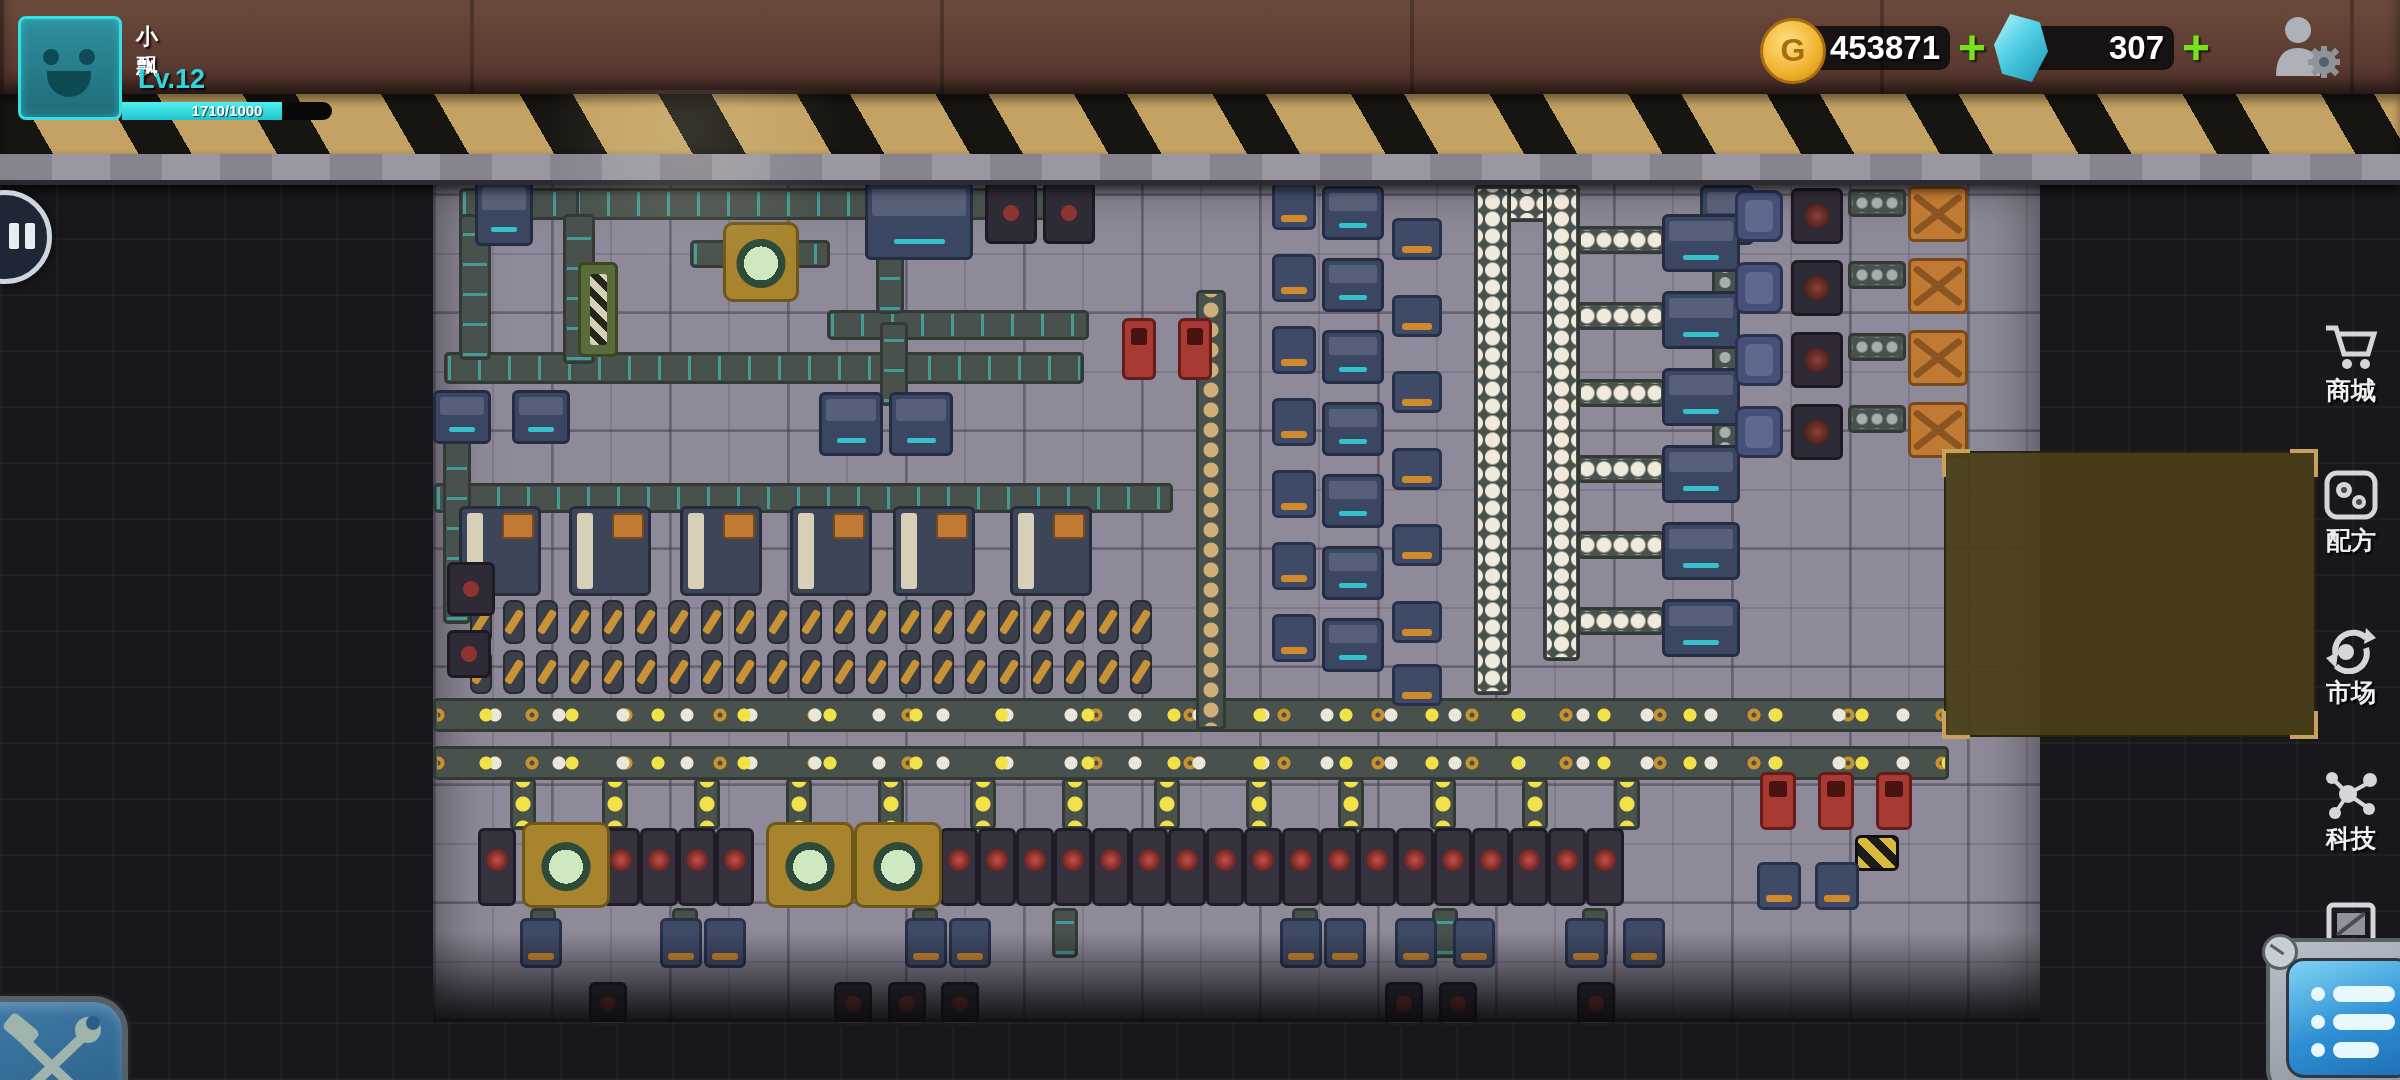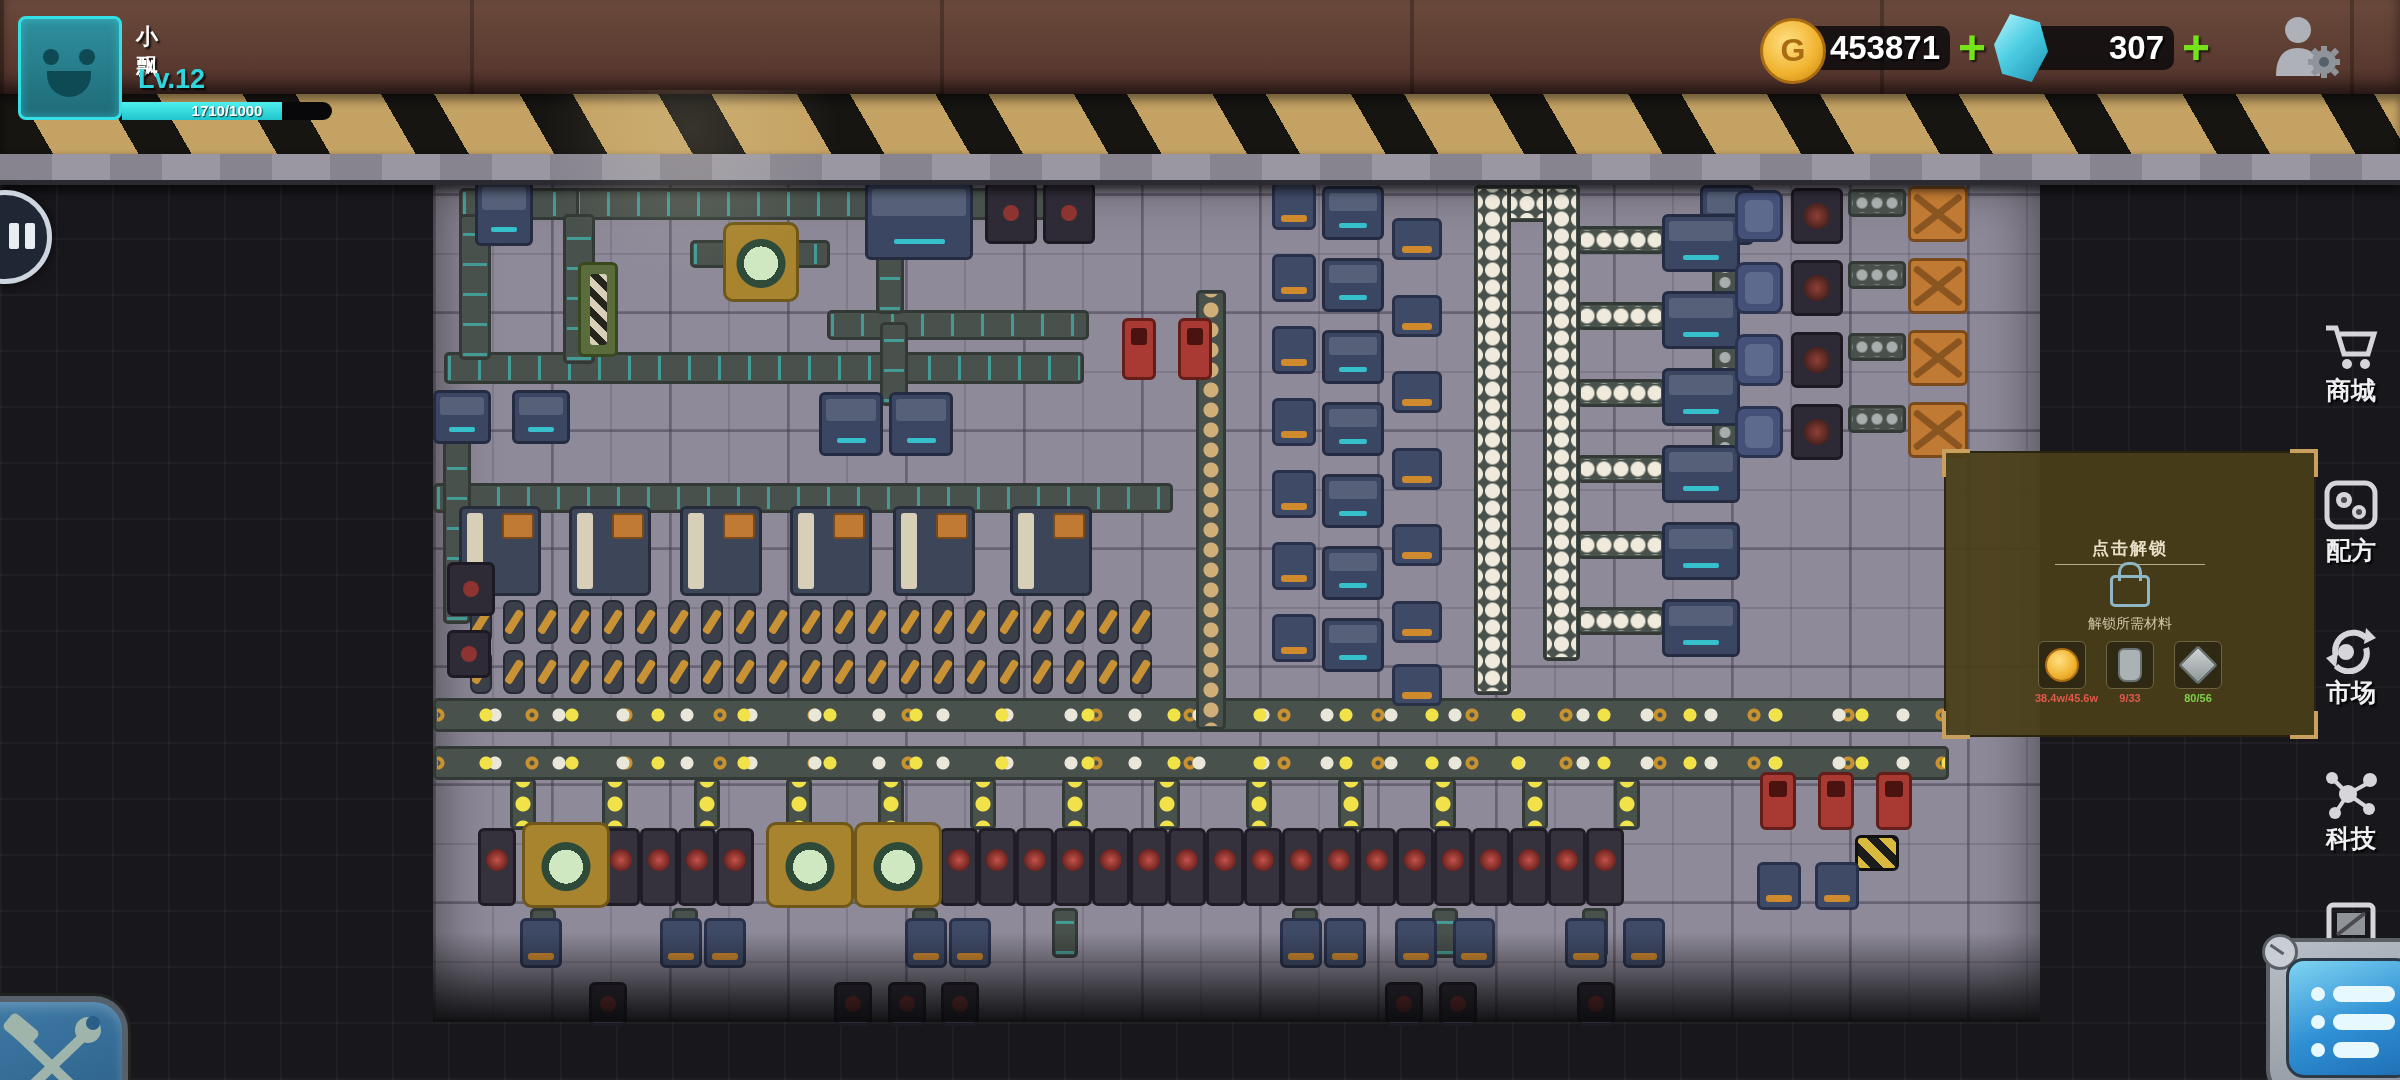--- a/index.html
+++ b/index.html
@@ -460,21 +460,21 @@
 
   <div id="sidebar">
     <div class="side-item" style="top:22px">
       <svg class="side-icon" width="58" height="50" viewBox="0 0 58 50">
         <path d="M4 6 H14 L22 32 H46 L52 12 H18" fill="none" stroke="#d6d6da" stroke-width="5"></path>
         <circle cx="25" cy="42" r="5" fill="#d6d6da"></circle>
           <circle cx="43" cy="42" r="5" fill="#d6d6da"></circle>
       </svg>
       <span class="side-label">商城</span>
     </div>
-    <div class="side-item" style="top:178px">
+    <div class="side-item" style="top:168px">
       <svg class="side-icon" width="58" height="54" viewBox="0 0 58 54">
         <rect x="5" y="5" width="48" height="44" rx="10" fill="none" stroke="#d6d6da" stroke-width="5"></rect>
         <circle cx="22" cy="22" r="8" fill="#d6d6da"></circle>
           <circle cx="22" cy="22" r="3" fill="#4a4a50"></circle>
         <circle cx="37" cy="34" r="7" fill="#d6d6da"></circle>
           <circle cx="37" cy="34" r="3" fill="#4a4a50"></circle>
       </svg>
       <span class="side-label">配方</span>
     </div>
     <div class="side-item" style="top:322px">
@@ -509,46 +509,20 @@
       </svg>
       <span class="side-label">物品</span>
     </div>
   </div>
 
   <div id="locked-plot">
     <div class="corner" id="c-tl"></div>
     <div class="corner" id="c-tr"></div>
     <div class="corner" id="c-bl"></div>
     <div class="corner" id="c-br"></div>
-    <div id="plot-inner">
-      <div id="plot-title">点击解锁</div>
-      <div id="plot-divider"></div>
-      <div id="lock-icon"></div>
-      <div id="plot-sub">解锁所需材料</div>
-      <div id="plot-costs">
-        <div class="cost">
-          <div class="cost-box">
-              <div class="ci-coin"></div>
-            </div>
-          <div class="cost-text no">38.4w/45.6w</div>
-        </div>
-        <div class="cost">
-          <div class="cost-box">
-              <div class="ci-bottle"></div>
-            </div>
-          <div class="cost-text no">9/33</div>
-        </div>
-        <div class="cost">
-          <div class="cost-box">
-              <div class="ci-plate"></div>
-            </div>
-          <div class="cost-text ok">80/56</div>
-        </div>
-      </div>
-    </div>
   </div>
 
   <div id="pause-btn">
     <div class="pause-bar" style="left:46px"></div>
     <div class="pause-bar" style="left:62px"></div>
   </div>
 
   <div id="build-btn">
     <svg width="120" height="110" viewBox="0 0 120 110" style="position:absolute;left:20px;top:6px">
       <g stroke="#9fb4ab" stroke-width="10" stroke-linecap="round">

